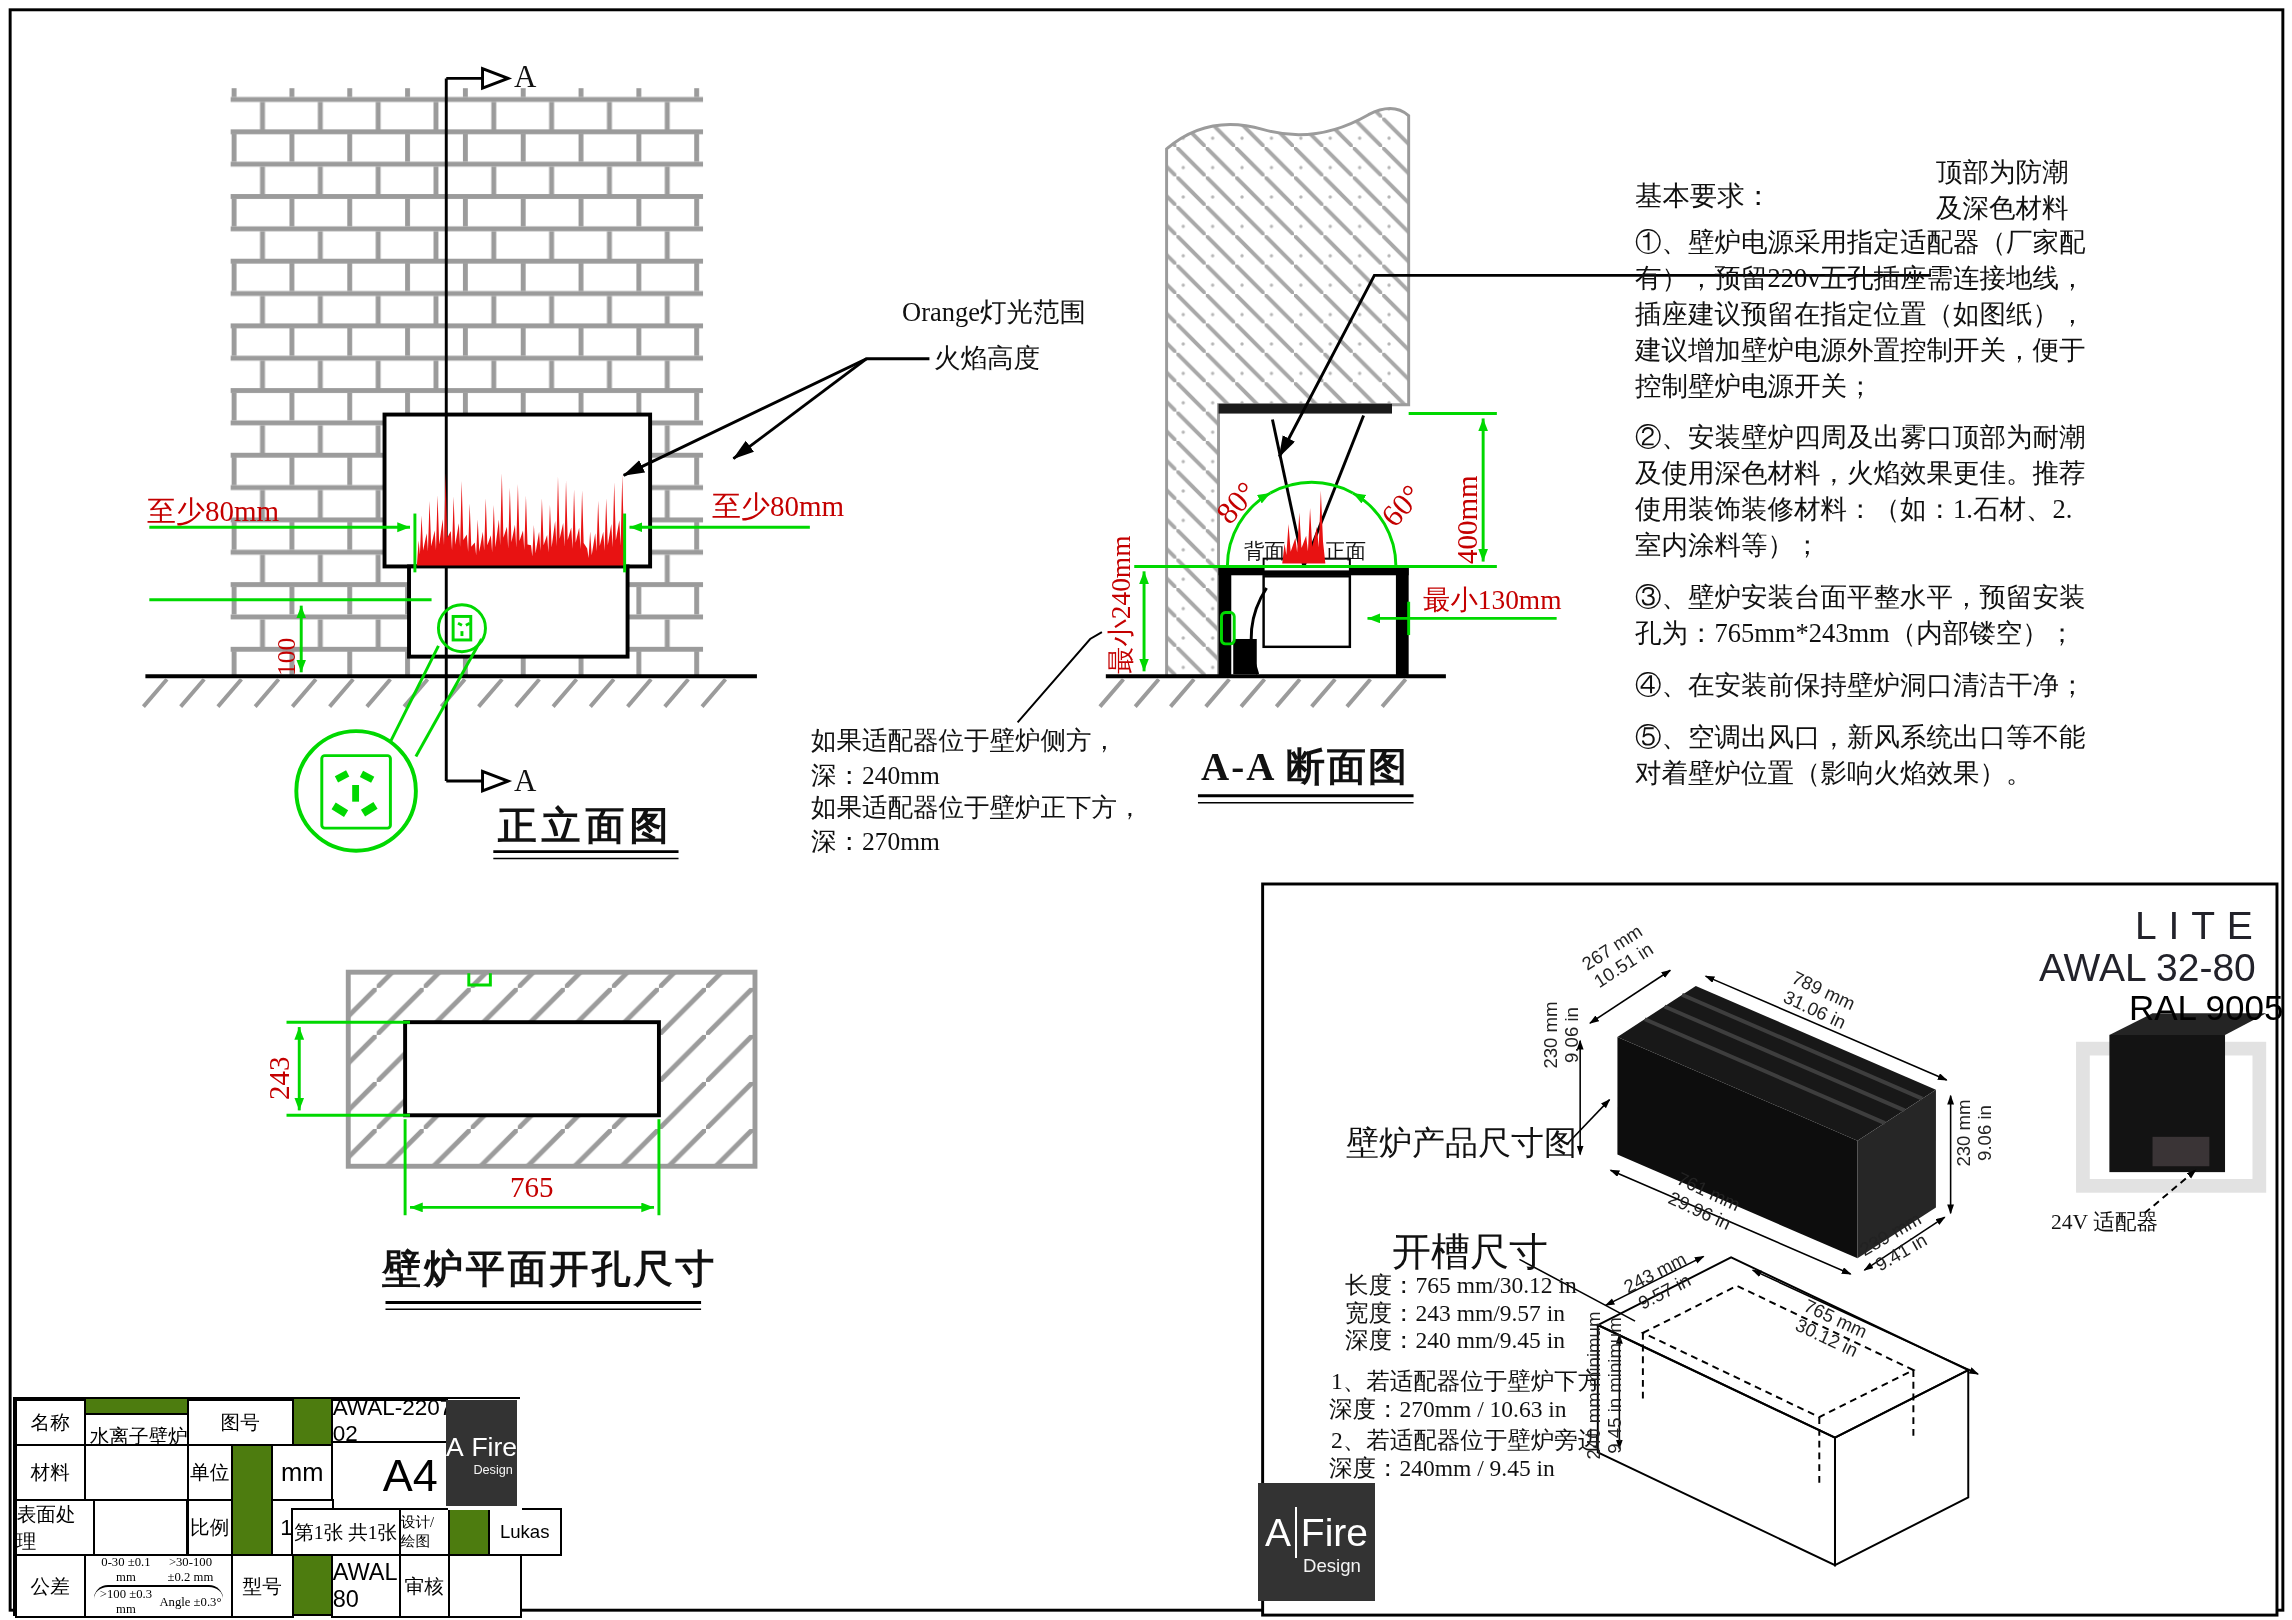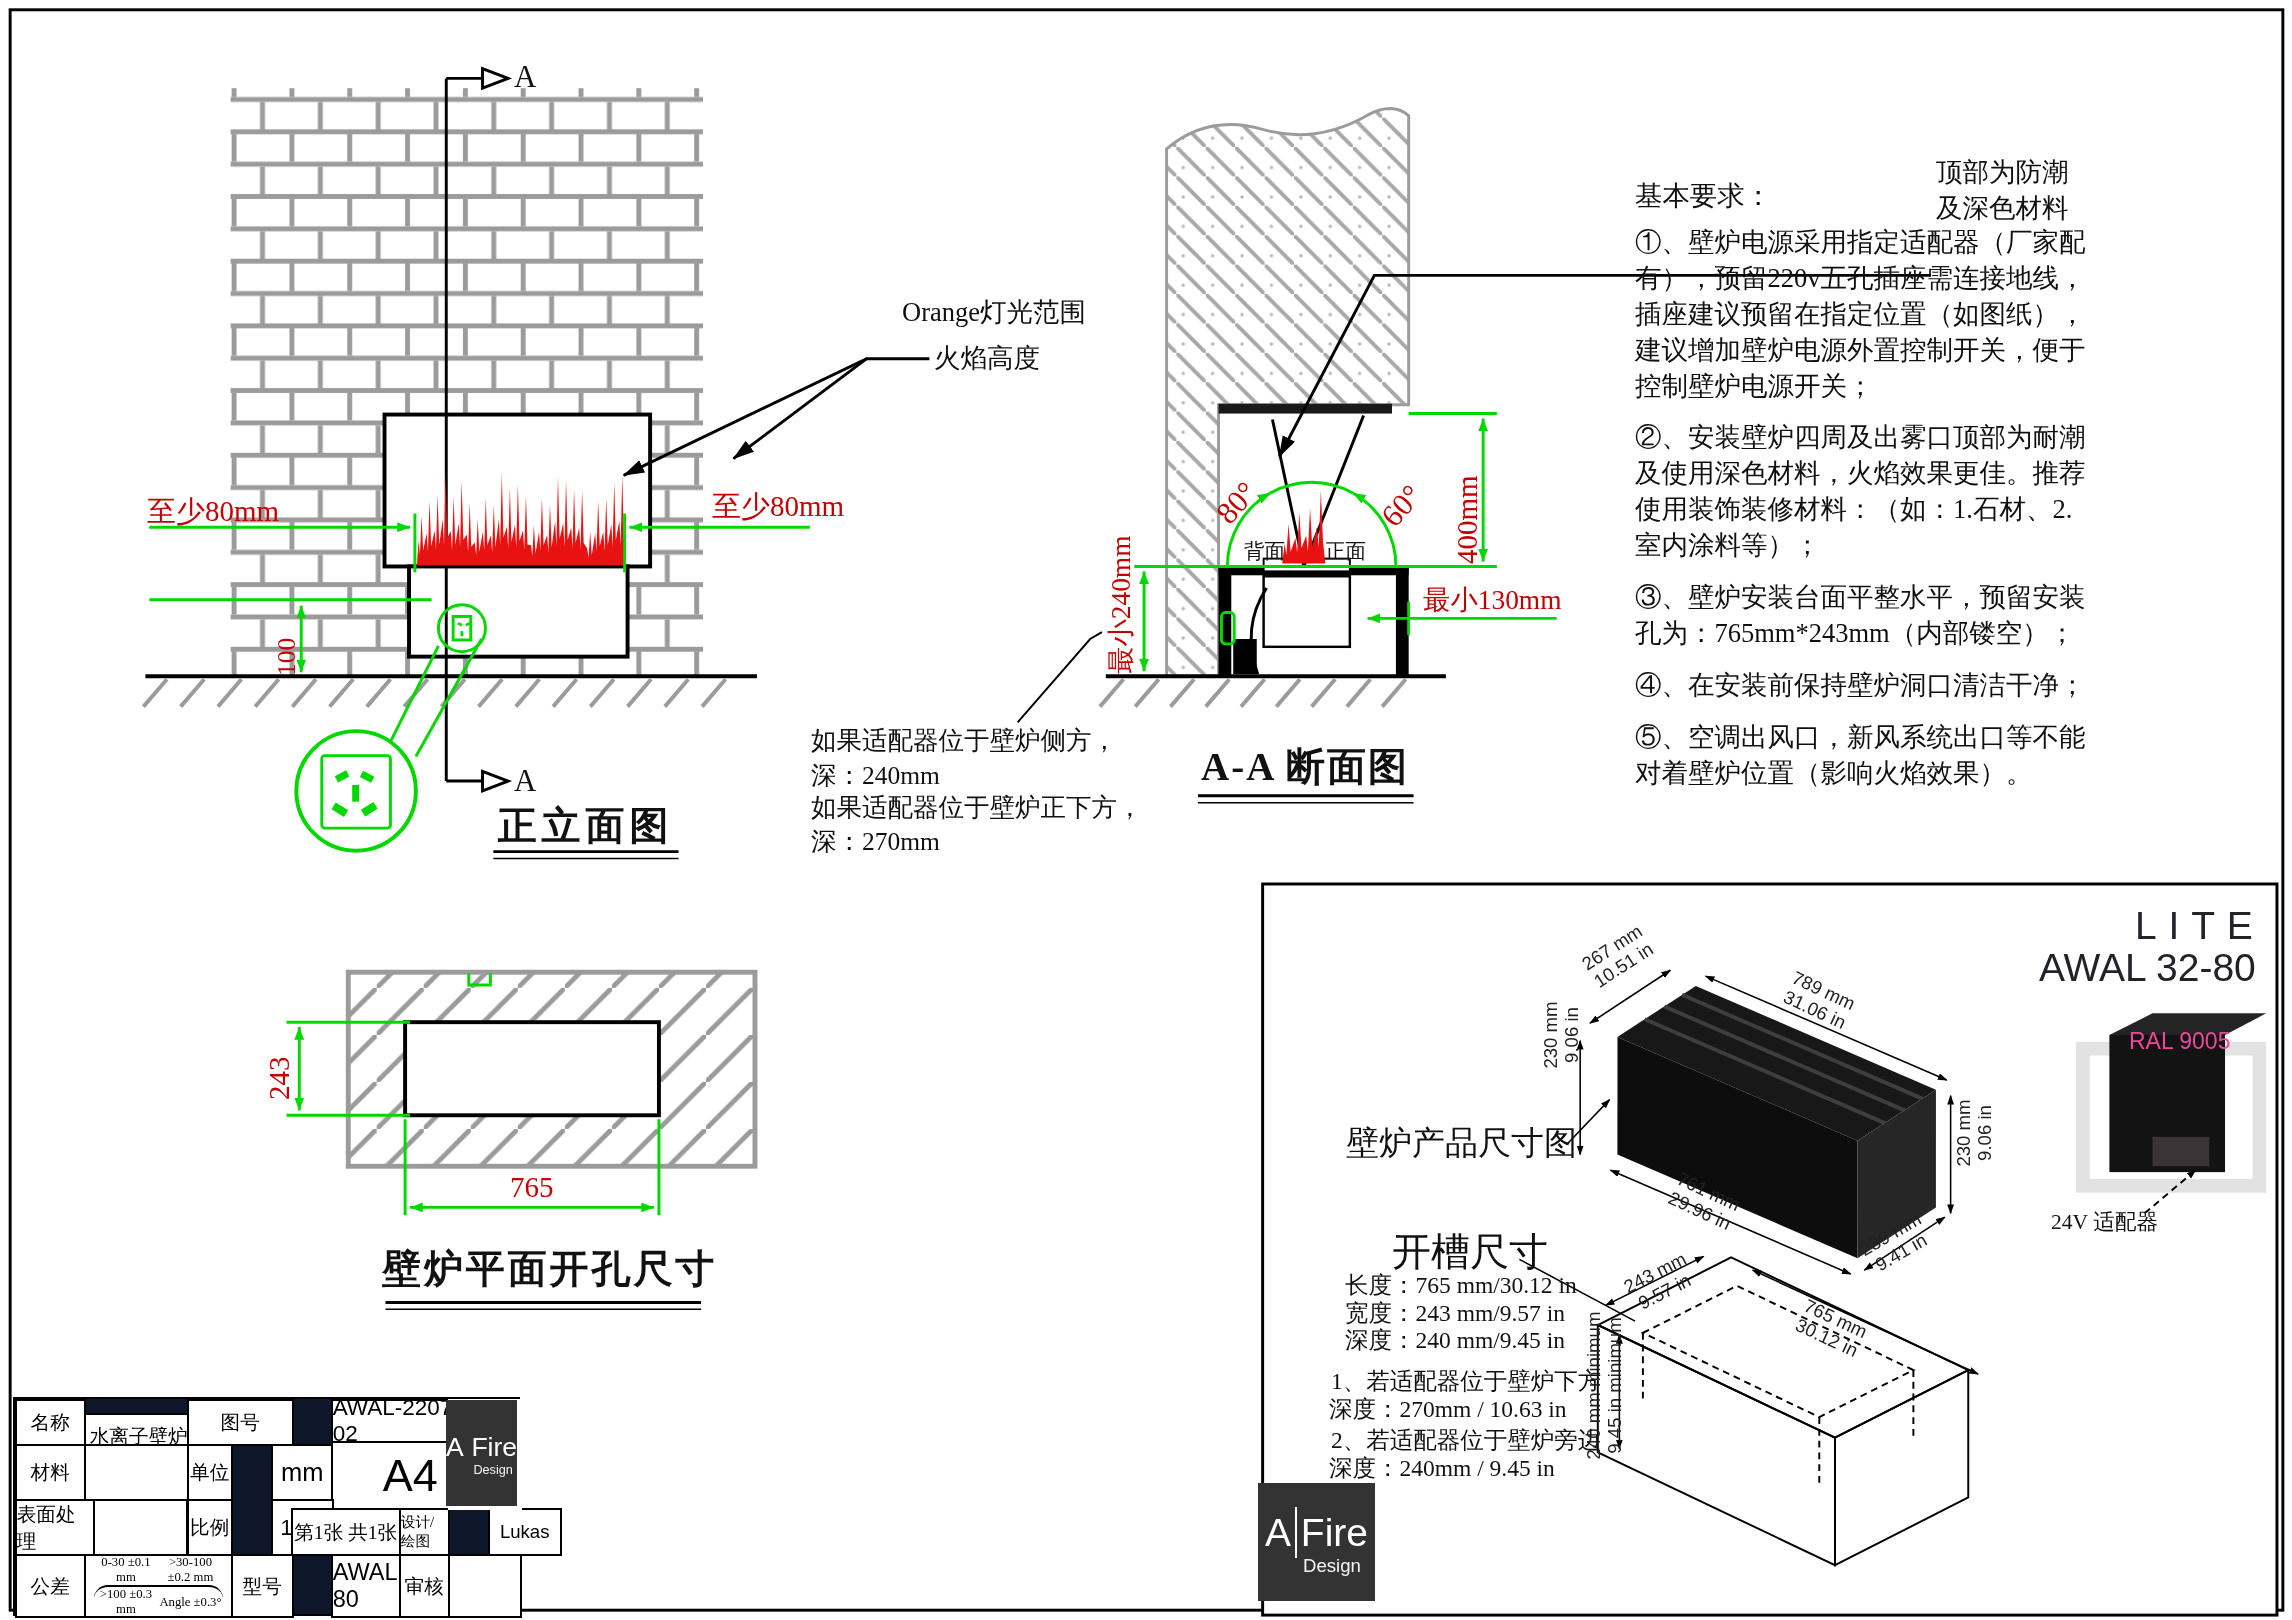--- a/index.html
+++ b/index.html
@@ -25,21 +25,21 @@
   .red{color:var(--red);}
   .lat{font-family:"Liberation Sans", sans-serif;}
   .ctr{text-align:center;font-weight:bold;}
   .rotTL{transform:rotate(-90deg);transform-origin:left top;}
   .dim2{font-family:"Liberation Sans", sans-serif;font-size:18.6px;line-height:20.6px;text-align:center;width:110px;color:#222;}
   
   .reqs{position:absolute;left:1635px;top:178px;width:461px;color:#101010;}
   .reqs h3{margin:0 0 9.8px 0;font-size:27.4px;font-weight:normal;}
   .reqs p{margin:0 0 15.7px 0;font-size:26.5px;line-height:36px;}
   
-  .tb{position:absolute;left:12.7px;top:1397px;width:507px;height:219px;border:2.9px solid #000;box-sizing:border-box;background:#0f172a;}
+  .tb{position:absolute;left:12.7px;top:1397px;width:507px;height:219px;border:2.9px solid #000;box-sizing:border-box;background:#4d7c0f;}
   .tbc{position:absolute;border:2px solid #000;box-sizing:border-box;display:flex;align-items:center;justify-content:center;font-size:19.6px;background:#fff;}
   .tbc.lat{font-family:"Liberation Sans", sans-serif;margin-left:40px;}
   .tol{flex-direction:column;padding:8px;font-size:12.7px;align-items:stretch;}
   .tol-row{flex:1;display:flex;align-items:center;}
   .tol-row span{flex:1;text-align:center;}
   .tol-row.b{border-top:2.9px solid #000;border-radius:14px;}
   
   .logo{background:var(--dark);color:#fff;display:flex;flex-direction:column;justify-content:center;
         font-family:"Liberation Sans", sans-serif;position:absolute;}
   .logo-top{display:flex;align-items:center;justify-content:center;}
@@ -294,21 +294,21 @@
   <p>④、在安装前保持壁炉洞口清洁干净；</p>
   <p>⑤、空调出风口，新风系统出口等不能对着壁炉位置（影响火焰效果）。</p>
 </div>
 
 <div class="lbl red rotTL" style="left:263px;top:1100px;font-size:29px">243</div>
 <div class="lbl red" style="left:510px;top:1171px;font-size:29px">765</div>
 <div class="lbl ctr" style="left:382px;top:1247px;width:319px;font-size:39px;letter-spacing:2.9px">壁炉平面开孔尺寸</div>
 
 <div class="lbl lat" style="left:2135px;top:904px;font-size:39px;letter-spacing:11.8px;color:#22222a">LITE</div>
 <div class="lbl lat" style="left:2039px;top:946px;font-size:39px;color:#22222a">AWAL 32-80</div>
-<div class="lbl lat" style="left:2129px;top:1028px;font-size:23px;color:#ec4899">RAL 9005</div>
+<div class="lbl lat" style="left:2129px;top:988px;font-size:35px;color:#000000">RAL 9005</div>
 <div class="lbl" style="left:1346px;top:1125px;font-size:33px">壁炉产品尺寸图</div>
 <div class="lbl" style="left:1392px;top:1230px;font-size:39px">开槽尺寸</div>
 <div class="lbl" style="left:1345px;top:1272px;font-size:23.5px">长度：765 mm/30.12 in</div>
 <div class="lbl" style="left:1345px;top:1300px;font-size:23.5px">宽度：243 mm/9.57 in</div>
 <div class="lbl" style="left:1345px;top:1327px;font-size:23.5px">深度：240 mm/9.45 in</div>
 <div class="lbl" style="left:1331px;top:1368px;font-size:23.5px">1、若适配器位于壁炉下方</div>
 <div class="lbl" style="left:1329px;top:1396px;font-size:23.5px">深度：270mm / 10.63 in</div>
 <div class="lbl" style="left:1331px;top:1427px;font-size:23.5px">2、若适配器位于壁炉旁边</div>
 <div class="lbl" style="left:1329px;top:1455px;font-size:23.5px">深度：240mm / 9.45 in</div>
 <div class="lbl" style="left:2051px;top:1210px;font-size:21.6px">24V 适配器</div>

